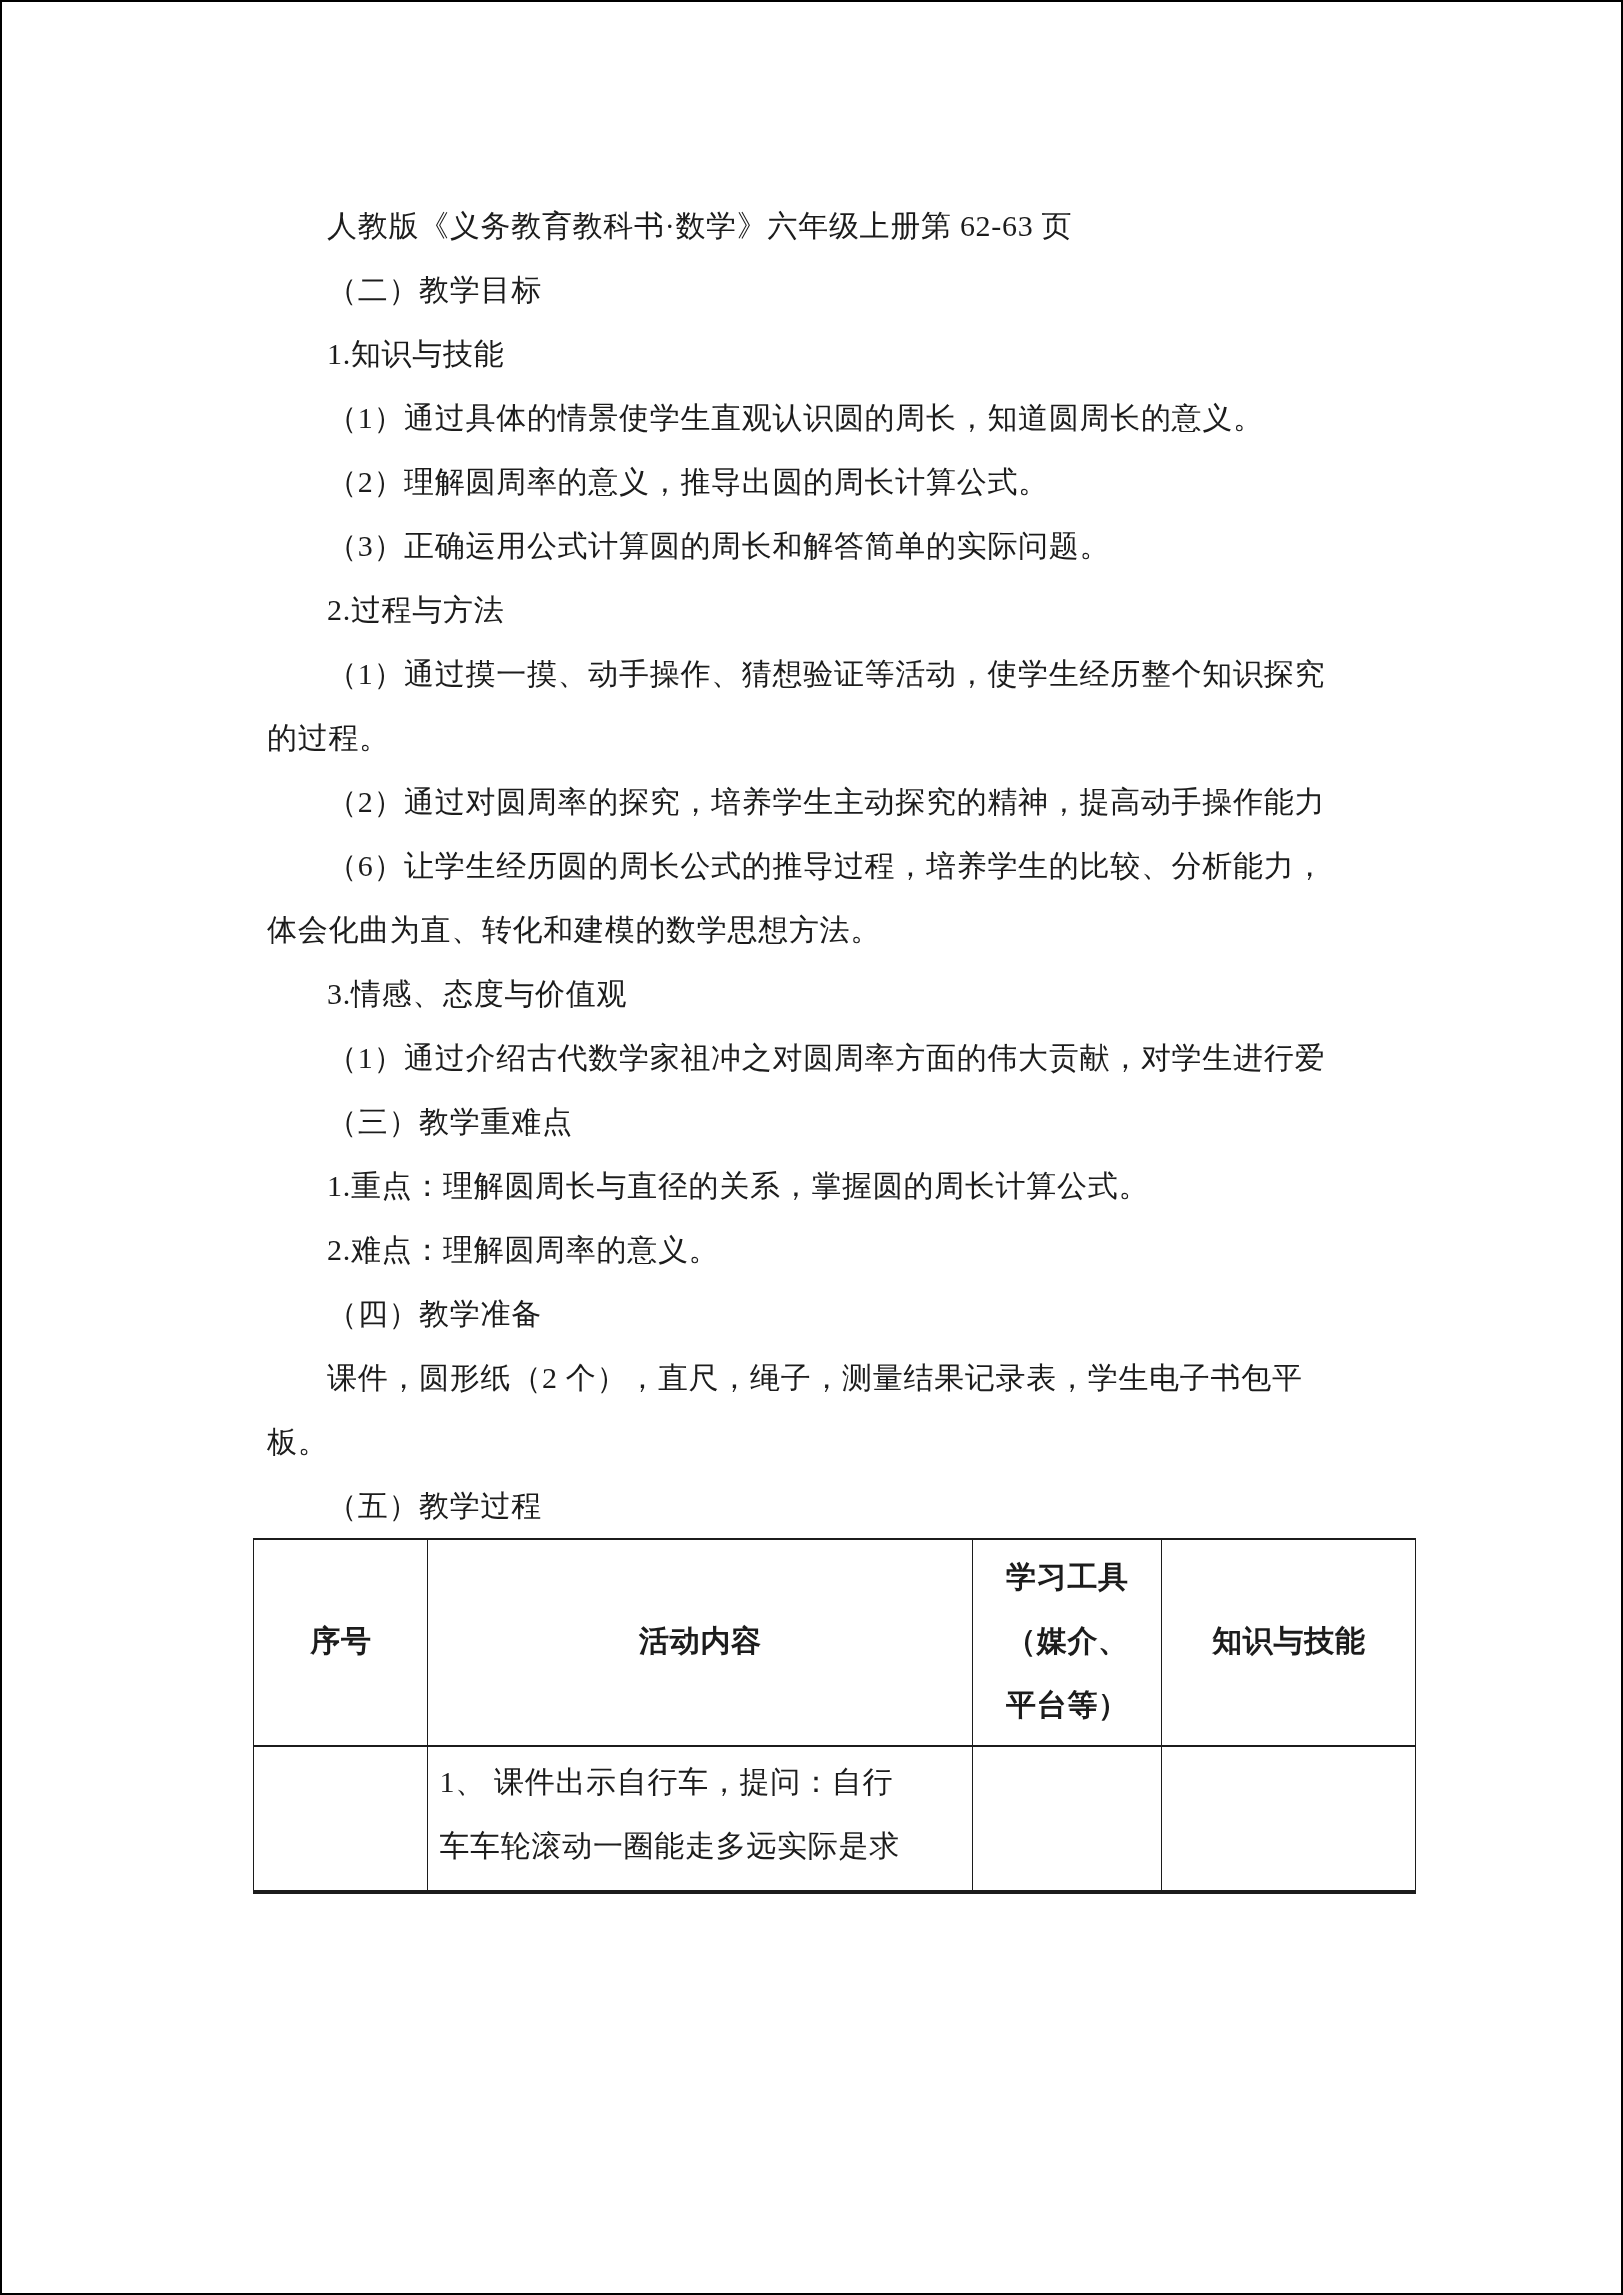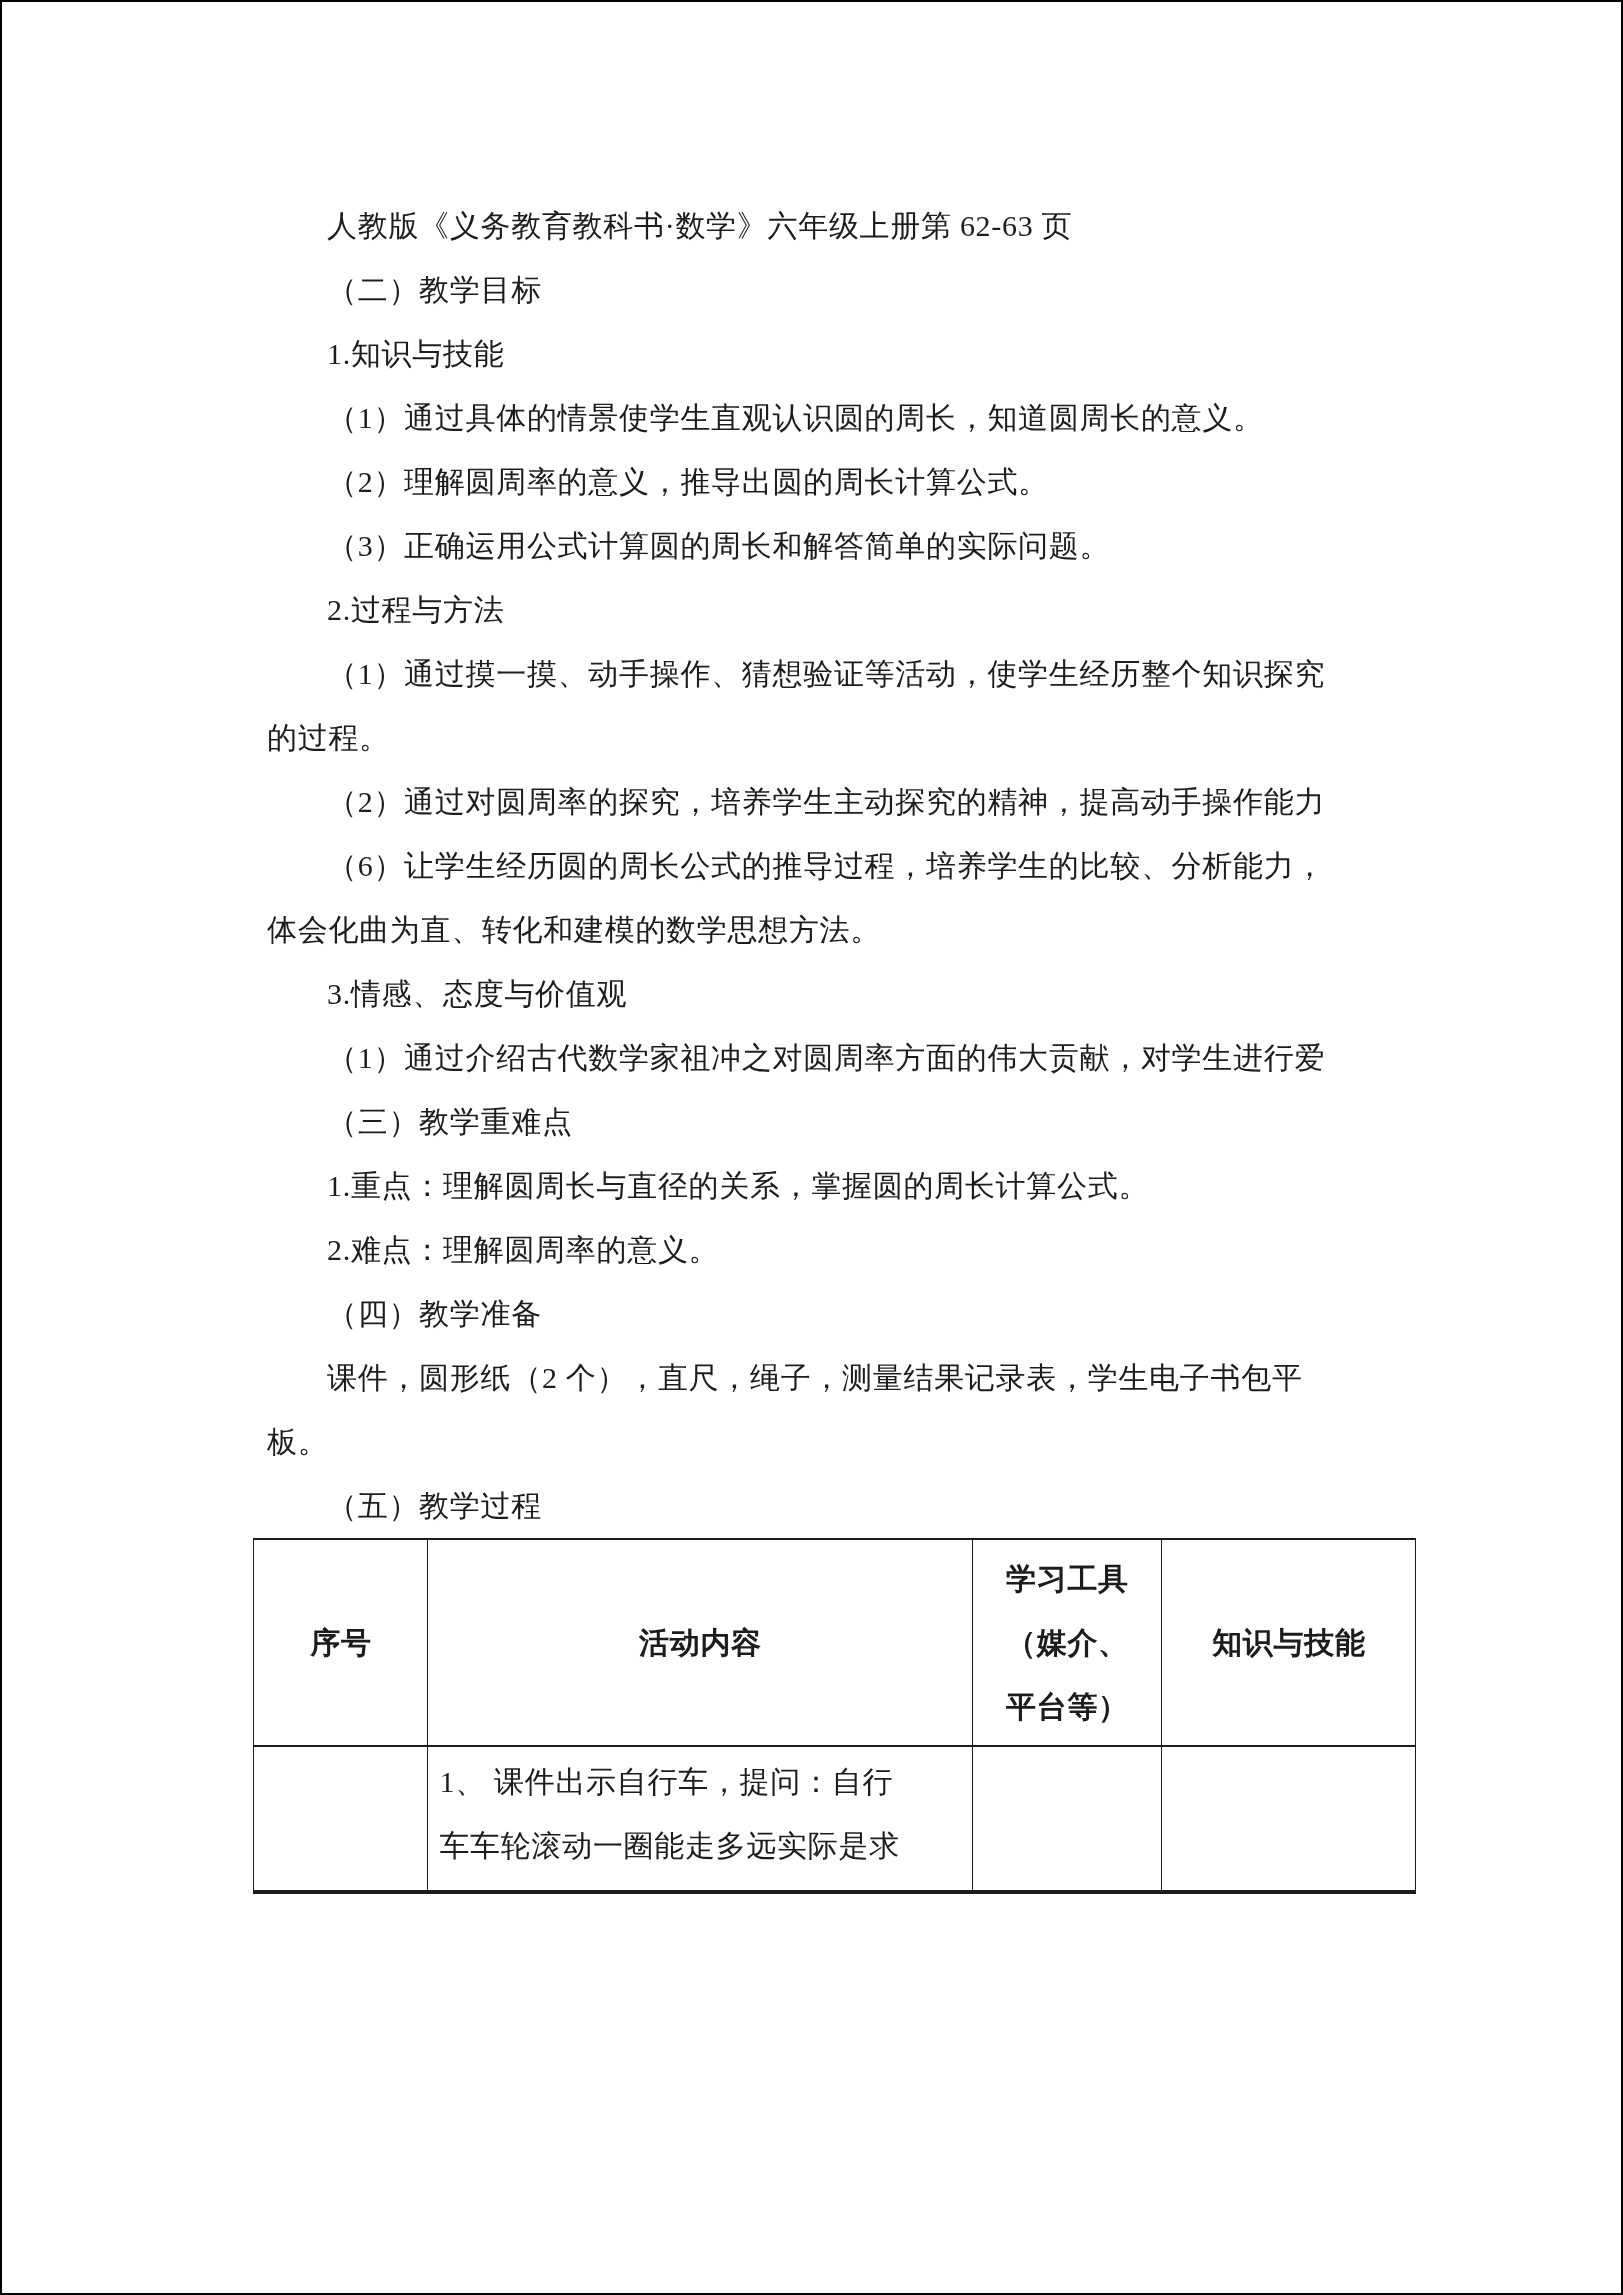--- a/index.html
+++ b/index.html
@@ -54,20 +54,21 @@
     padding: 0;
   }
   .process-table thead tr { height: 207px; }
   .process-table th {
     text-align: center;
     vertical-align: middle;
     line-height: 64px;
     white-space: pre-line;
     border-bottom-width: 2.7px;
     font-weight: bold;
+    font-family: Liberation Mono, monospace;
   }
   .process-table tbody tr { height: 112px; }
   .process-table td {
     vertical-align: top;
     line-height: 64px;
     white-space: pre-line;
     padding: 12px 11px;
   }
   .process-table td .cell-inner {
     display: block;

